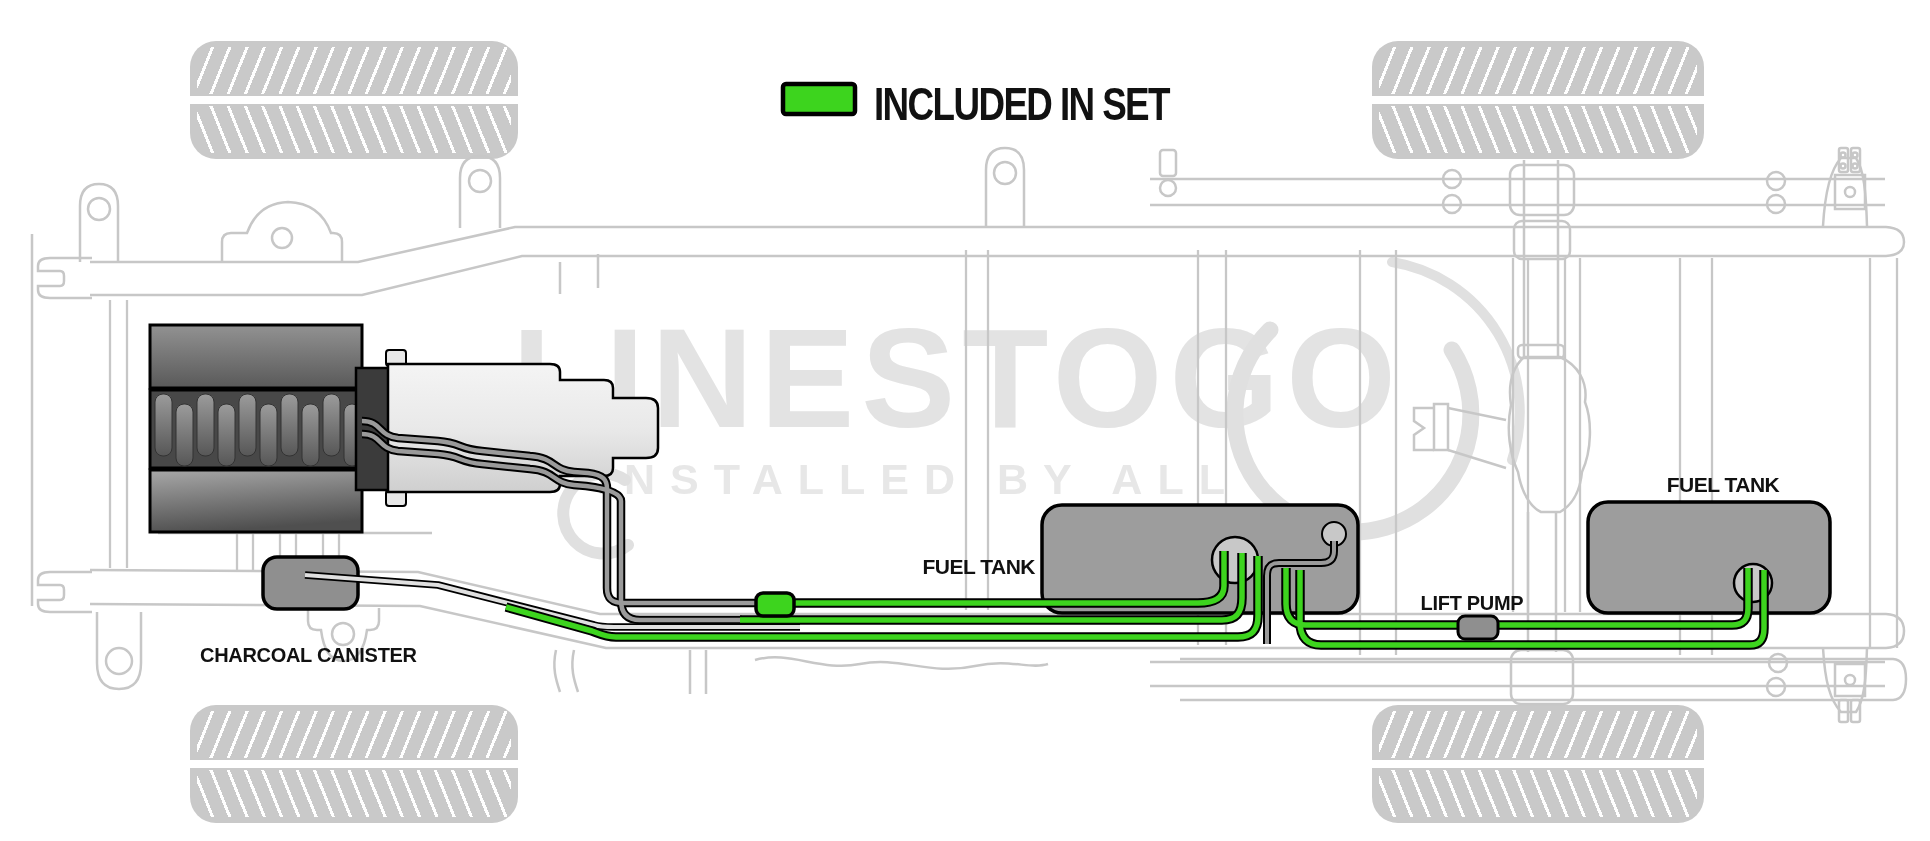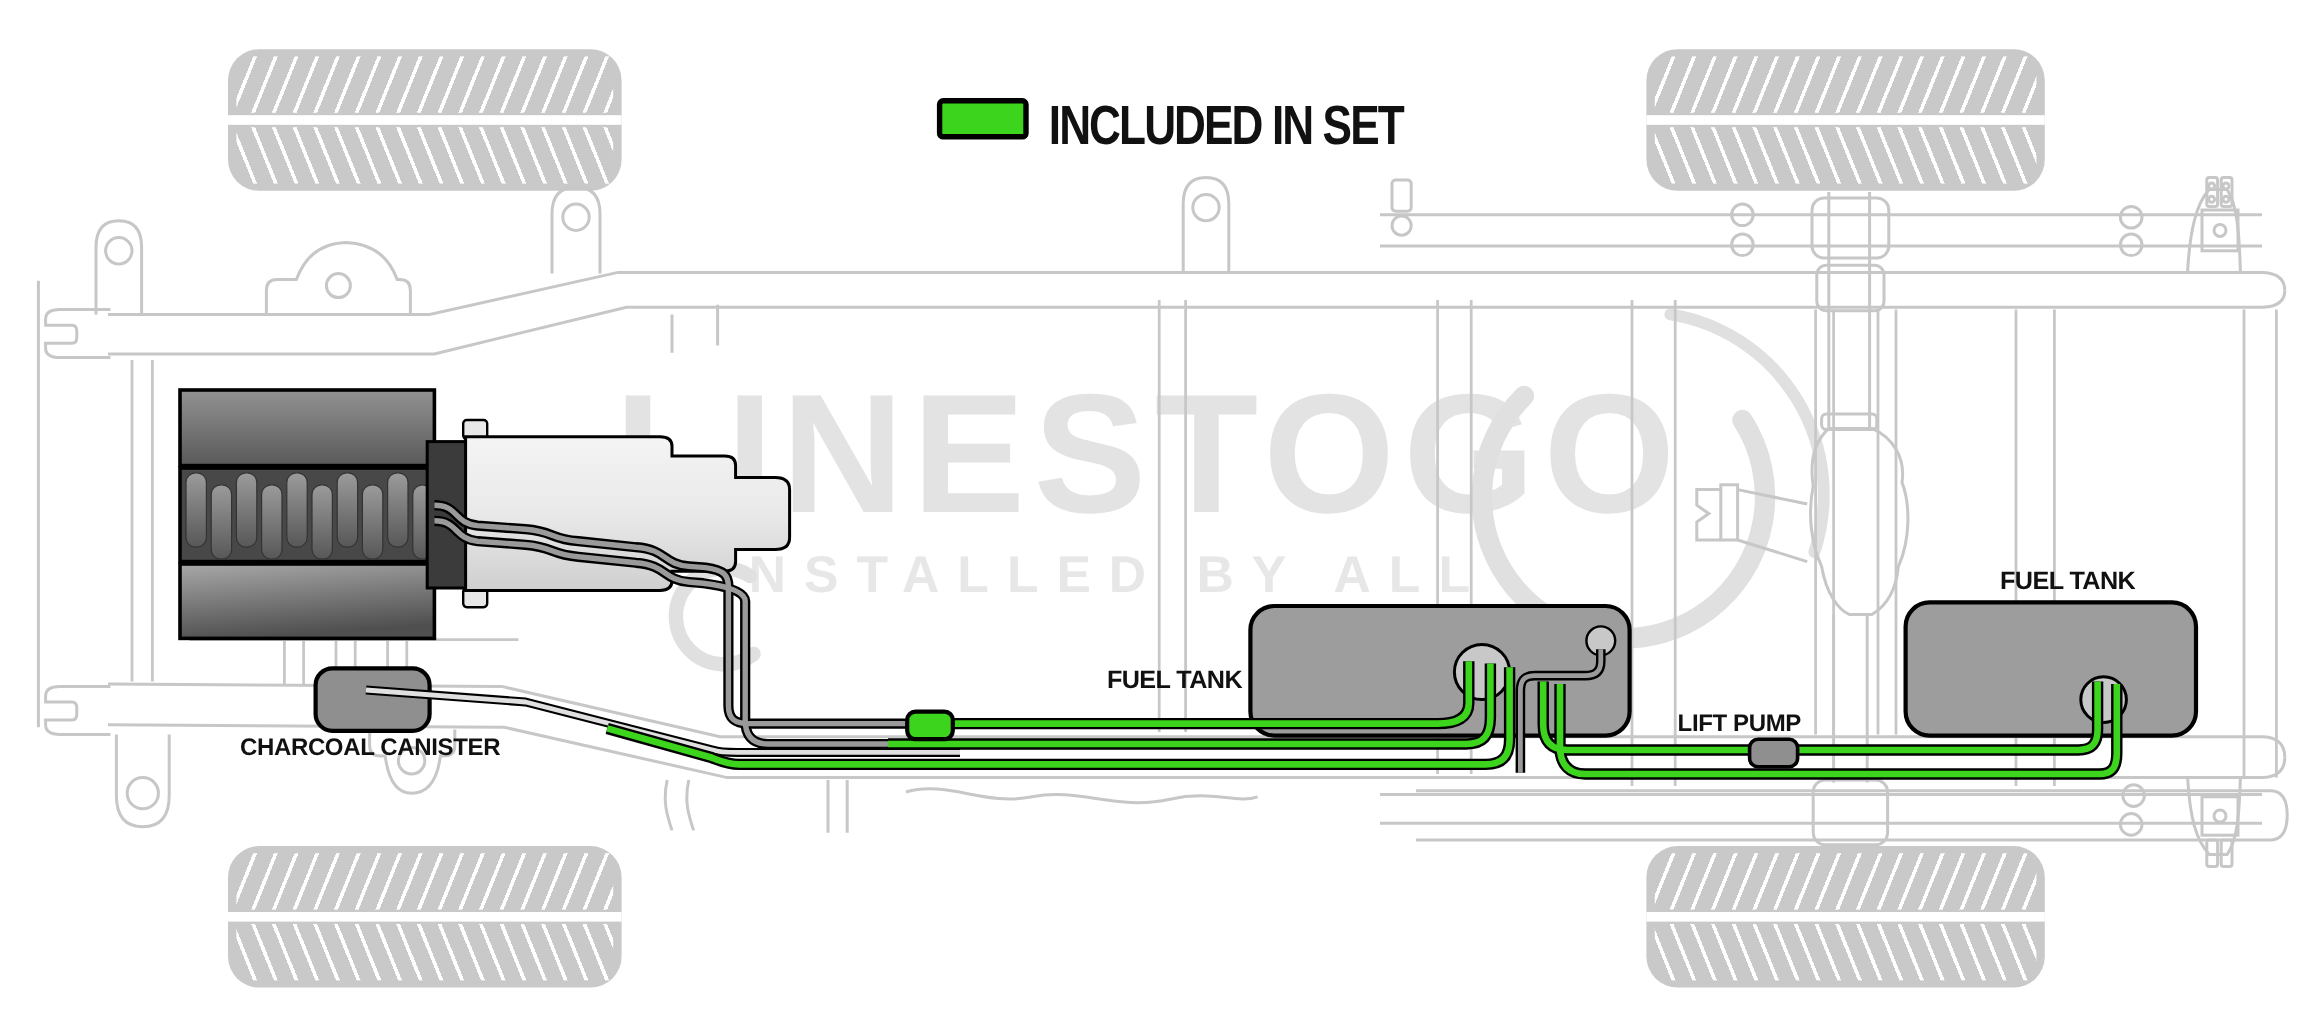--- a/index.html
+++ b/index.html
@@ -12,24 +12,24 @@
   
   .tire{position:absolute;background:#c9c9c9;border-radius:26px;z-index:0;}
   .tire .tr-top,.tire .tr-bot{position:absolute;left:2%;right:2%;height:40%;}
   .tire .tr-top{top:5%;background:repeating-linear-gradient(112deg,rgba(0,0,0,0) 0 13px,#ffffff 13px 16px);}
   .tire .tr-bot{bottom:5%;background:repeating-linear-gradient(68deg,rgba(0,0,0,0) 0 13px,#ffffff 13px 16px);}
   .tire .tr-mid{position:absolute;left:0;right:0;top:47%;height:8px;background:#ffffff;}
   
   #art{position:absolute;left:0;top:0;z-index:1;}
   
   .lbl{position:absolute;z-index:2;color:#111111;font-weight:bold;white-space:nowrap;}
-  #lbl-canister{left:200px;top:612px;width:214px;text-align:center;font-size:20px;letter-spacing:-0.3px;}
+  #lbl-canister{left:200px;top:644px;width:214px;text-align:center;font-size:20px;letter-spacing:-0.3px;}
   #lbl-tank-mid{left:880px;top:555px;width:155px;text-align:right;font-size:21px;letter-spacing:-0.5px;}
   #lbl-tank-rear{left:1648px;top:473px;width:150px;text-align:center;font-size:21px;letter-spacing:-0.5px;}
-  #lbl-liftpump{left:1398px;top:592px;width:148px;font-size:20px;letter-spacing:-0.3px;}
+  #lbl-liftpump{left:1398px;top:592px;width:148px;text-align:center;font-size:20px;letter-spacing:-0.3px;}
   #legend-label{left:874px;top:77px;font-size:46px;letter-spacing:-2px;transform:scaleX(0.8);transform-origin:left top;}
 </style>
 </head>
 <body>
 
 <div id="stage">
 
   <div class="wm" id="wm-brand">LINESTOGO</div>
   <div class="wm" id="wm-tagline">INSTALLED BY ALL</div>
 

